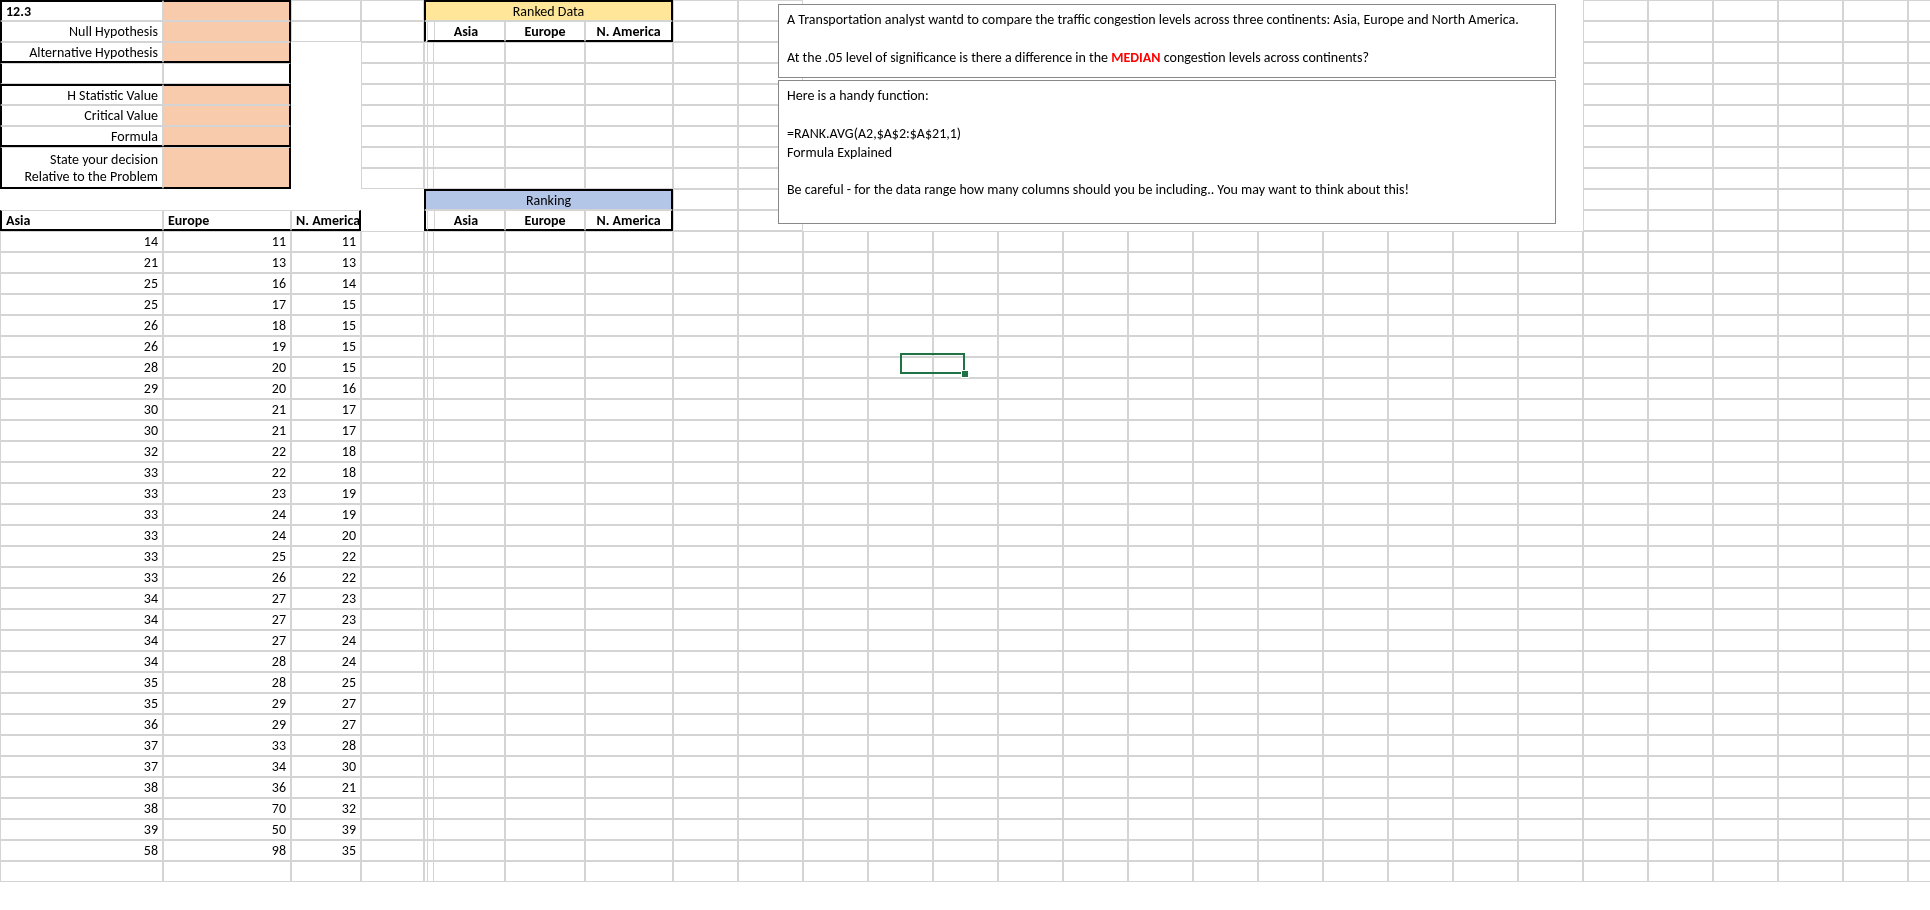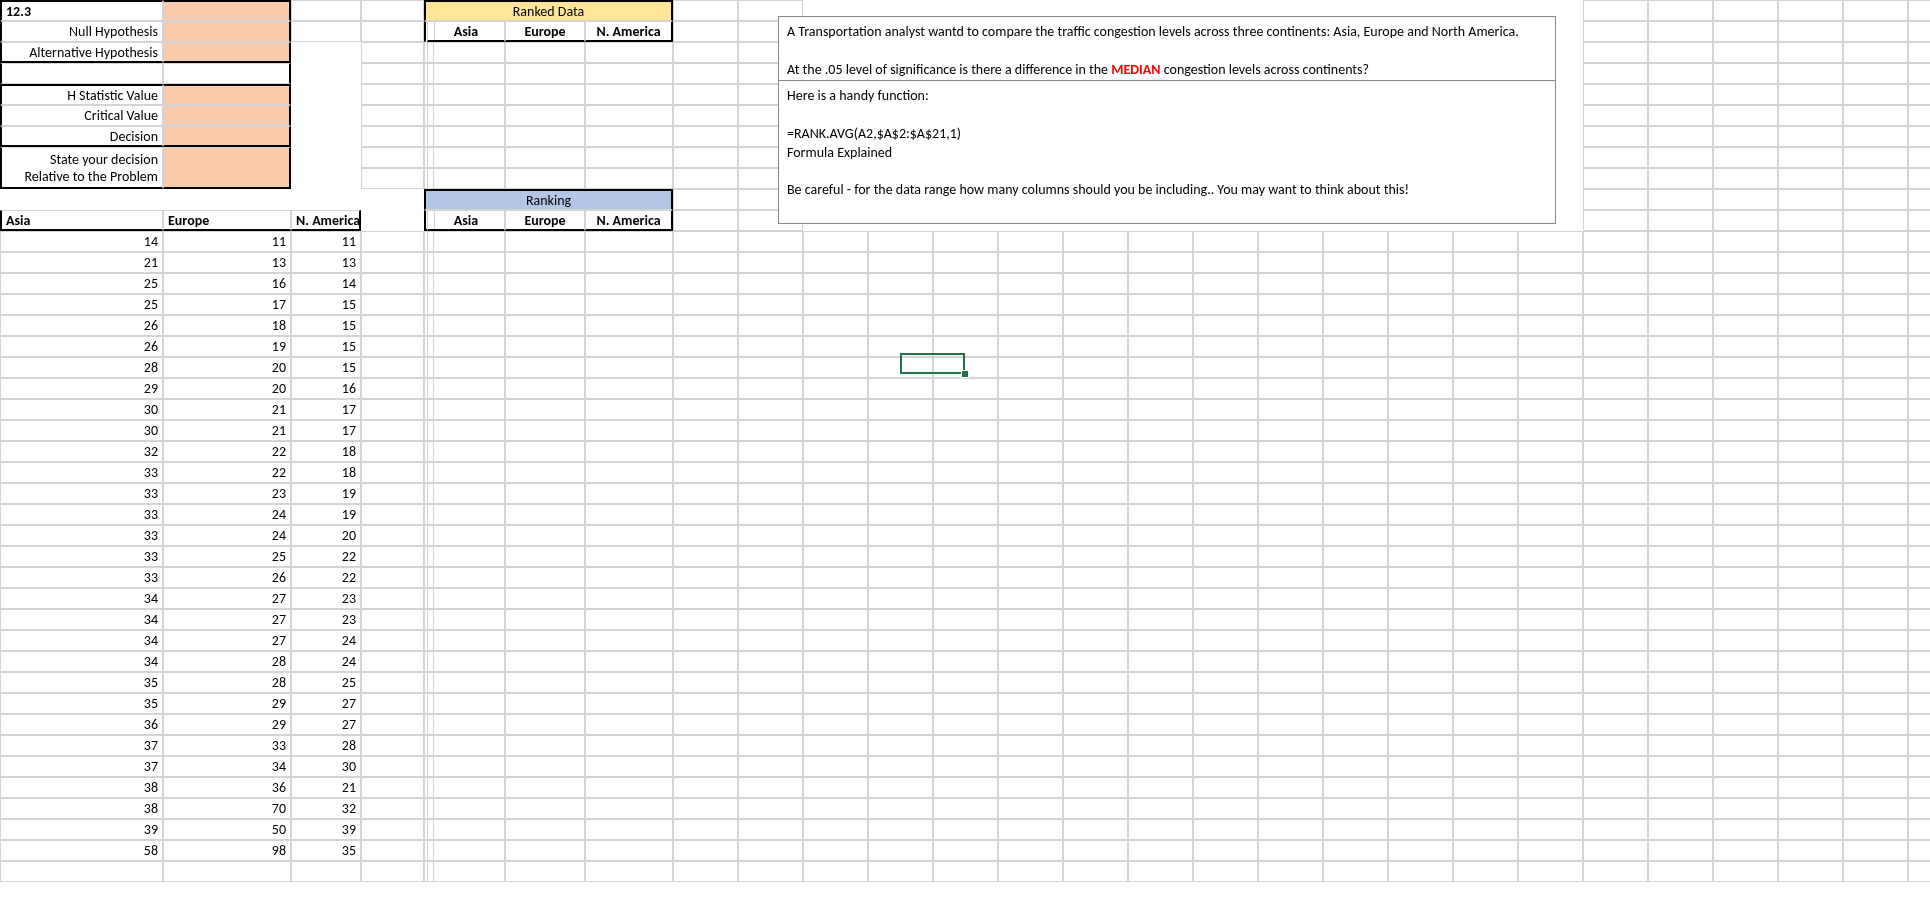--- a/index.html
+++ b/index.html
@@ -54,21 +54,21 @@
 
 <div class="cell col-A thickLeft" style="top:63px;height:21px"></div>
 <div class="cell col-B thickRight" style="top:63px;height:21px"></div>
 
 <div class="cell col-A rright thickLeft thickTop" style="top:84px;height:21px">H Statistic Value</div>
 <div class="cell col-B orange thickRight thickTop" style="top:84px;height:21px"></div>
 
 <div class="cell col-A rright thickLeft" style="top:105px;height:21px">Critical Value</div>
 <div class="cell col-B orange thickRight" style="top:105px;height:21px"></div>
 
-<div class="cell col-A rright thickLeft thickBottom" style="top:126px;height:21px">Decision</div>
+<div class="cell col-A rright thickLeft thickBottom" style="top:126px;height:21px">Formula</div>
 <div class="cell col-B orange thickRight thickBottom" style="top:126px;height:21px"></div>
 
 <div class="cell col-A rright thickLeft thickBottom" style="top:147px;height:42px;white-space:normal;text-align:right;justify-content:center">State your decision Relative to the Problem</div>
 <div class="cell col-B orange thickRight thickBottom" style="top:147px;height:42px"></div>
 
 <div class="cell blue rcenter thickTop thickLeft thickRight" style="top:189px;left:424px;width:249px;height:21px">Ranking</div>
 
 <div class="cell col-A rbold thickLeft thickBottom" style="top:210px;height:21px">Asia</div>
 <div class="cell col-B rbold thickBottom" style="top:210px;height:21px">Europe</div>
 <div class="cell col-C rbold thickRight thickBottom" style="top:210px;height:21px">N. America</div>
@@ -1070,21 +1070,21 @@
       <div class="cell" style="top: 840px; left: 427px; width: 78px; height: 21px;"></div>
       <div class="cell" style="top: 840px; left: 505px; width: 80px; height: 21px;"></div>
       <div class="cell" style="top: 840px; left: 585px; width: 88px; height: 21px;"></div>
       <div class="cell" style="top: 861px; left: 361px; width: 63px; height: 21px;"></div>
       <div class="cell" style="top: 861px; left: 424px; width: 3px; height: 21px;"></div>
       <div class="cell" style="top: 861px; left: 427px; width: 78px; height: 21px;"></div>
       <div class="cell" style="top: 861px; left: 505px; width: 80px; height: 21px;"></div>
       <div class="cell" style="top: 861px; left: 585px; width: 88px; height: 21px;"></div>
     </div>
 
-<div class="textbox" style="top:16px;left:778px;width:760px;height:60px">
+<div class="textbox" style="top:4px;left:778px;width:760px;height:60px">
   <span>A Transportation analyst wantd to compare the traffic congestion levels across three continents:  Asia, Europe and North America.</span><br>
   <br>
   <span>At the .05 level of significance is there a difference in the </span><span class="median">MEDIAN</span><span> congestion levels across continents?</span>
 </div>
 
 <div class="textbox" style="top:80px;left:778px;width:760px;height:130px">
   <span>Here is a handy function:</span><br>
   <br>
   <span>=RANK.AVG(A2,$A$2:$A$21,1)</span><br>
   <span>Formula Explained</span><br>

